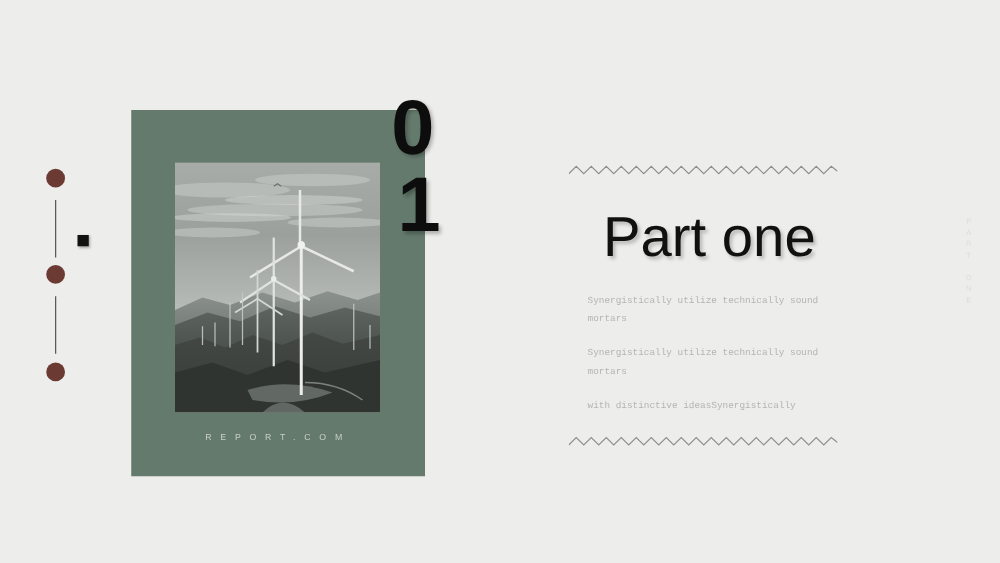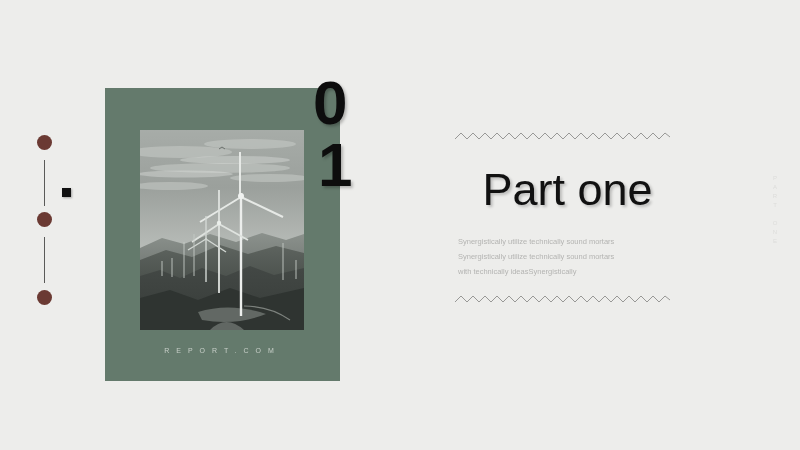--- a/index.html
+++ b/index.html
@@ -112,21 +112,21 @@
     white-space:nowrap;
   }
   #body-copy {
     font-size:7.5px;
     line-height:2.0;
     color:#b4b4b2;
     text-align:left;
     padding-left:3px;
     margin-bottom:14px;
   }
-  #body-copy p { margin:0; }
+  #body-copy p { margin:12px;font-family:Liberation Mono, monospace; }
 
   
   #side-vertical {
     position:absolute;
     right:22px; top:175px;
     font-size:6px;
     letter-spacing:3px;
     color:#dcdcda;
     writing-mode:vertical-rl;
     text-orientation:upright;
@@ -247,21 +247,21 @@
 
   <svg class="zigzag" viewBox="0 0 215 12" preserveAspectRatio="none">
     <polyline points="0,9 6,3 12,9 18,3 24,9 30,3 36,9 42,3 48,9 54,3 60,9 66,3 72,9 78,3 84,9 90,3 96,9 102,3 108,9 114,3 120,9 126,3 132,9 138,3 144,9 150,3 156,9 162,3 168,9 174,3 180,9 186,3 192,9 198,3 204,9 210,3 215,7" fill="none" stroke="#8e8e8c" stroke-width="0.9"></polyline>
   </svg>
 
   <h1 id="title-main">Part one</h1>
 
   <div id="body-copy">
     <p>Synergistically utilize technically sound mortars</p>
     <p>Synergistically utilize technically sound mortars</p>
-    <p>with technically ideasSynergistically</p>
+    <p>with distinctive ideasSynergistically</p>
   </div>
 
   <svg class="zigzag" viewBox="0 0 215 12" preserveAspectRatio="none">
     <polyline points="0,9 6,3 12,9 18,3 24,9 30,3 36,9 42,3 48,9 54,3 60,9 66,3 72,9 78,3 84,9 90,3 96,9 102,3 108,9 114,3 120,9 126,3 132,9 138,3 144,9 150,3 156,9 162,3 168,9 174,3 180,9 186,3 192,9 198,3 204,9 210,3 215,7" fill="none" stroke="#8e8e8c" stroke-width="0.9"></polyline>
   </svg>
 </div>
 
 <div id="side-vertical">PART ONE</div>
 
 </body></html>

